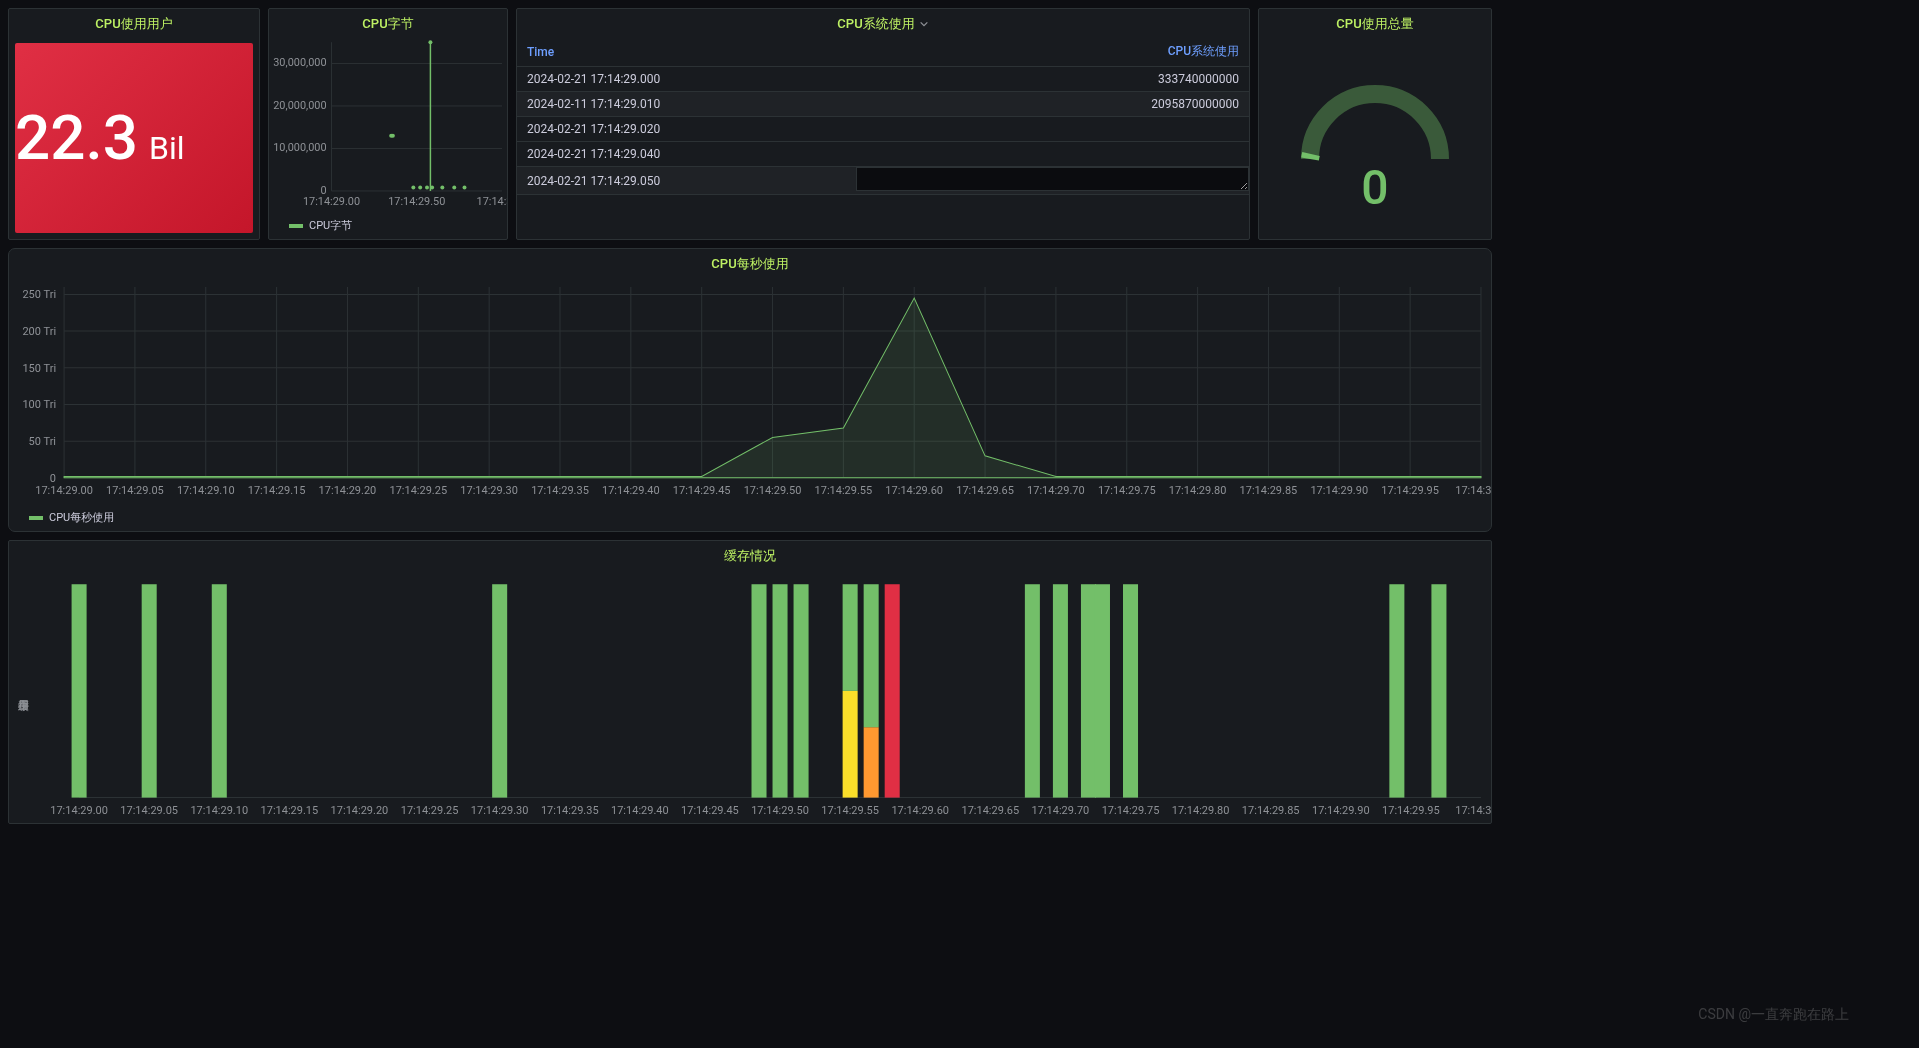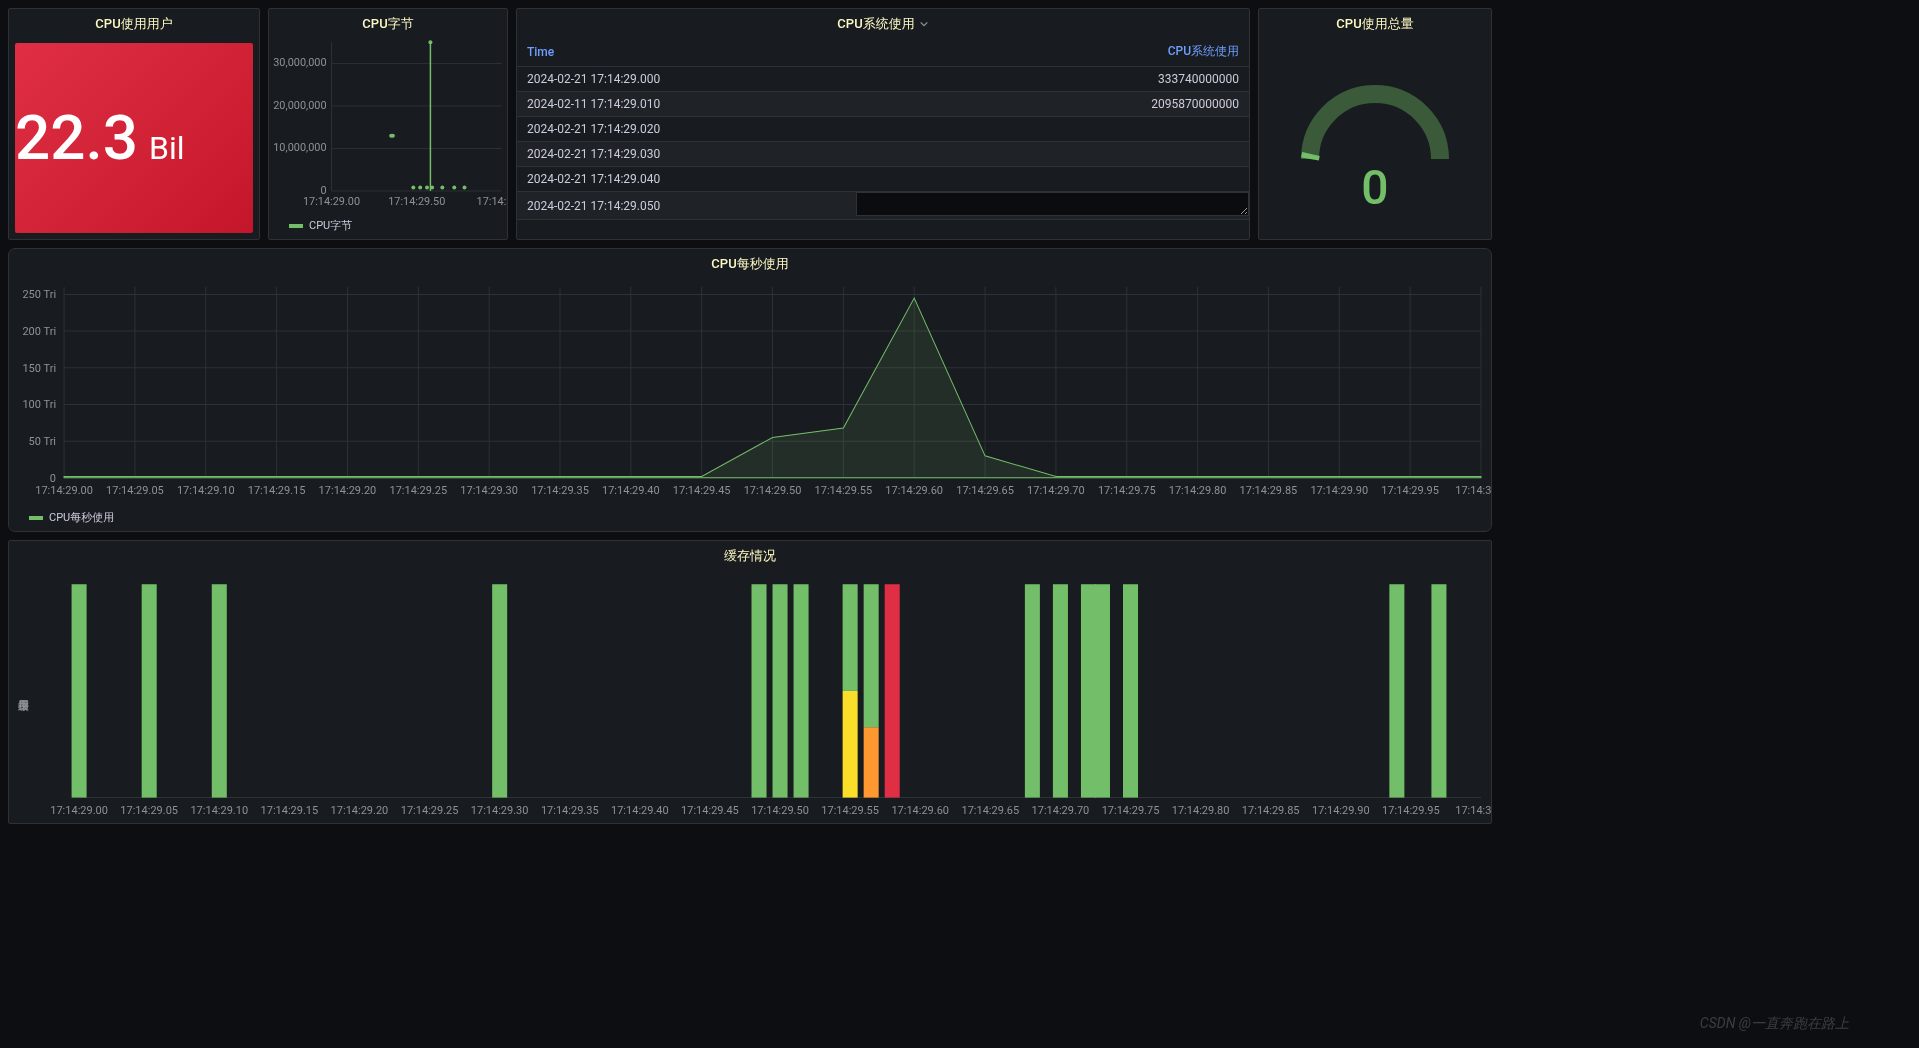--- a/index.html
+++ b/index.html
@@ -23,21 +23,21 @@
   border: 1px solid #2c3235;
   border-radius: 2px;
   display: flex;
   flex-direction: column;
   position: relative;
 }
 .panel-title {
   text-align: center;
   font-size: 13px;
   font-weight: 500;
-  color: #fef9c3;
+  color: #bef264;
   padding: 6px 0 4px;
   display: flex;
   justify-content: center;
   align-items: center;
   gap: 4px;
 }
 .panel-body { flex: 1; position: relative; overflow: hidden; }
 
 
 .stat-panel .panel-body {
@@ -102,26 +102,25 @@
 
 .row1-col1 { grid-column: 1; grid-row: 1; }
 .row1-col2 { grid-column: 2; grid-row: 1; }
 .row1-col3 { grid-column: 3; grid-row: 1; }
 .row1-col4 { grid-column: 4; grid-row: 1; }
 .row2 { grid-column: 1 / 5; grid-row: 2; border-radius: 7px; }
 .row3 { grid-column: 1 / 5; grid-row: 3; }
 
 .watermark {
   position: absolute;
-  bottom: 15px;
+  bottom: 24px;
   right: 70px;
   color: rgba(200,200,200,0.25);
   font-size: 14px;
   pointer-events: none;
-  font-style: italic;
 }
 .chevron { width: 10px; height: 10px; }
 </style>
 </head>
 <body>
 
 <div class="grid">
 
   <div class="panel stat-panel row1-col1">
     <div class="panel-title">CPU使用用户</div>
@@ -187,24 +186,20 @@
             <tr>
               <td>2024-02-21 17:14:29.000</td>
               <td>333740000000</td>
             </tr>
             <tr class="table-row-alt">
               <td>2024-02-11 17:14:29.010</td>
               <td>2095870000000</td>
             </tr>
             <tr>
               <td>2024-02-21 17:14:29.020</td>
-              <td></td>
-            </tr>
-            <tr class="table-row-alt">
-              <td>2024-02-21 17:14:29.030</td>
               <td></td>
             </tr>
             <tr>
               <td>2024-02-21 17:14:29.040</td>
               <td></td>
             </tr>
             <tr class="table-row-alt">
               <td>2024-02-21 17:14:29.050</td>
               <td class="table-input-cell"><textarea class="table-input" rows="1" style=""></textarea></td>
             </tr>

